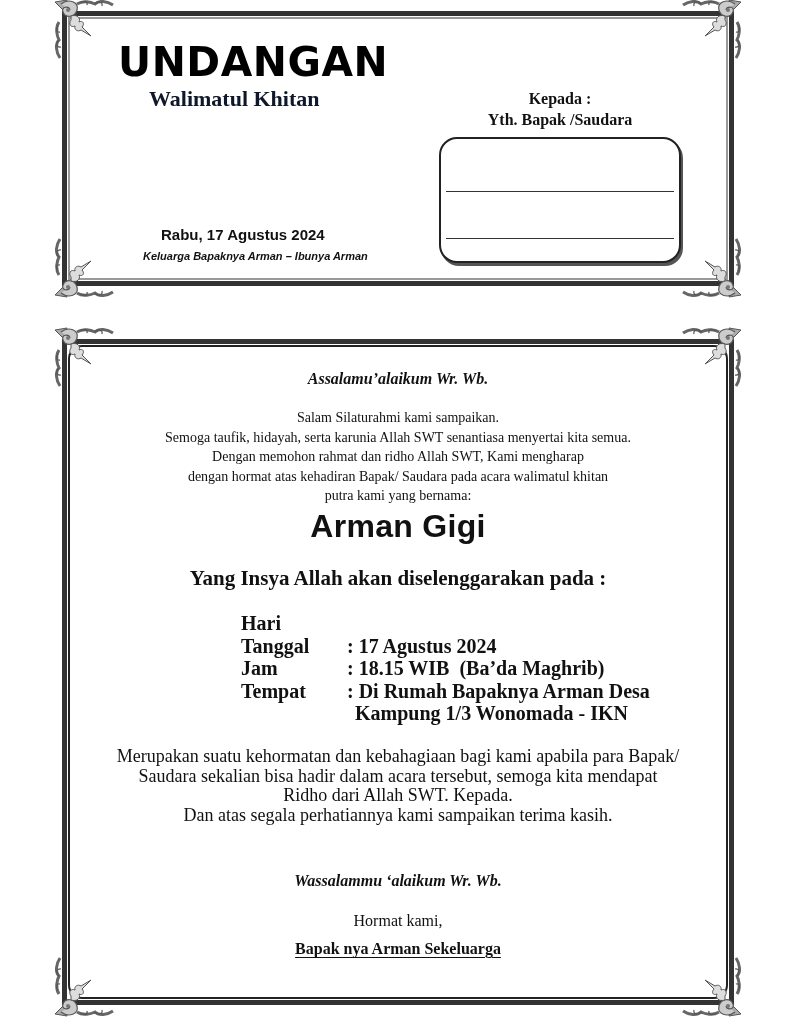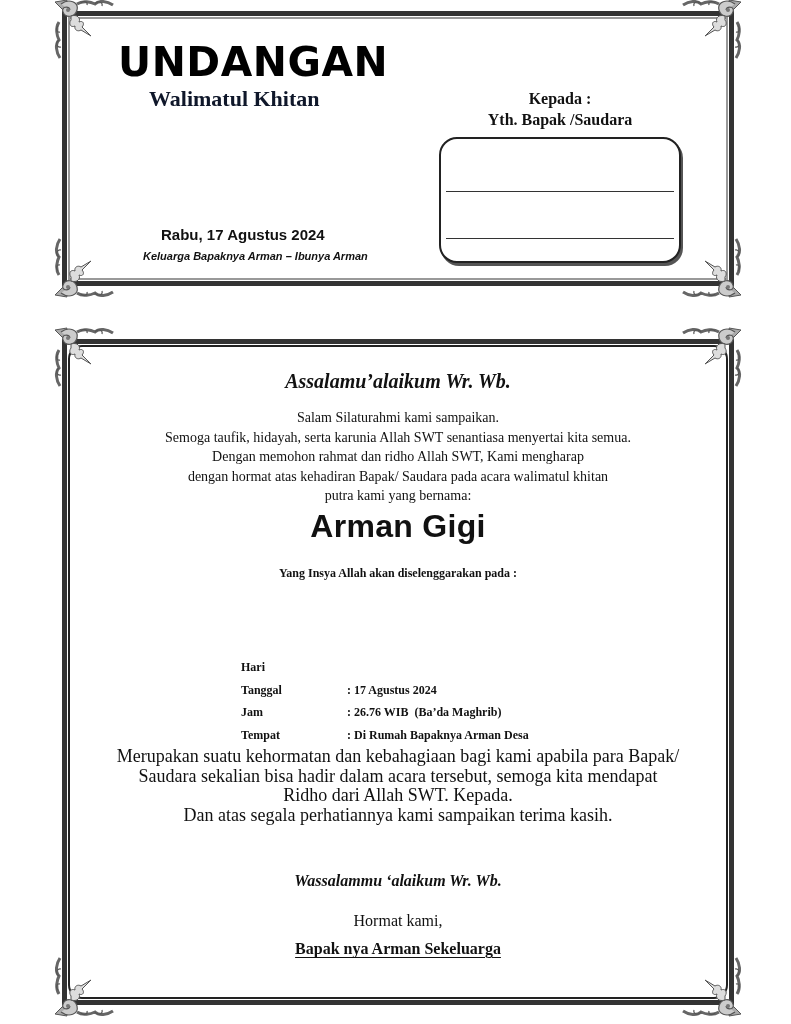--- a/index.html
+++ b/index.html
@@ -28,25 +28,25 @@
   .subtitle { position: absolute; left: 94px; top: 84px; font-weight: bold; font-size: 22px; color: #0f172a; }
   .date-line { position: absolute; left: 106px; top: 224px; font-family: "Liberation Sans", sans-serif; font-weight: bold; font-size: 15px; }
   .family-line { position: absolute; left: 88px; top: 248px; font-family: "Liberation Sans", sans-serif; font-style: italic; font-weight: bold; font-size: 11px; }
   .kepada { position: absolute; left: 400px; top: 86px; width: 210px; text-align: center; font-weight: bold; font-size: 16px; line-height: 21px; }
   .address-box { position: absolute; left: 384px; top: 135px; width: 238px; height: 122px; border: 2px solid #222; border-radius: 18px; box-shadow: 2px 3px 0 #555; background: #fff; }
   .addr-line { position: absolute; left: 5px; right: 5px; height: 0; border-top: 1.5px solid #333; }
   .addr-line.l1 { top: 52px; }
   .addr-line.l2 { top: 99px; }
 
   .c2-text { position: absolute; left: 0; width: 686px; text-align: center; }
-  .greet { top: 40px; font-style: italic; font-weight: bold; font-size: 20px; }
+  .greet { top: 40px; font-style: italic; font-weight: bold; font-size: 16px; }
   .intro { top: 78px; font-size: 14px; line-height: 19.5px; }
   .child-name { top: 178px; font-family: "Liberation Sans", sans-serif; font-weight: bold; font-size: 32px; letter-spacing: 0.3px; }
-  .lead { top: 236px; font-weight: bold; font-size: 12px; }
-  .details { position: absolute; left: 186px; top: 282px; font-weight: bold; font-size: 12px; line-height: 22.5px; margin-top: 44px; }
+  .lead { top: 236px; font-weight: bold; font-size: 21px; }
+  .details { position: absolute; left: 186px; top: 282px; font-weight: bold; font-size: 20px; line-height: 22.5px; }
   .drow { display: flex; }
   .dlabel { width: 106px; }
   .dval { white-space: nowrap; }
   .dcont { padding-left: 114px; }
   .closing { top: 417px; font-size: 18px; line-height: 19.5px; }
   .salam-out { top: 542px; font-style: italic; font-weight: bold; font-size: 16px; }
   .hormat { top: 582px; font-size: 16px; }
   .sign { top: 610px; font-weight: bold; font-size: 16px; }
   .sign span { text-decoration: underline; text-underline-offset: 3px; }
 </style>
@@ -134,26 +134,27 @@
   <div class="details">
     <div class="drow">
       <div class="dlabel">Hari</div>
     </div>
     <div class="drow">
       <div class="dlabel">Tanggal</div>
       <div class="dval">: 17 Agustus 2024</div>
     </div>
     <div class="drow">
       <div class="dlabel">Jam</div>
-      <div class="dval" style="white-space:pre">: 26.76 WIB  (Ba’da Maghrib)</div>
+      <div class="dval" style="white-space:pre">: 18.15 WIB  (Ba’da Maghrib)</div>
     </div>
     <div class="drow">
       <div class="dlabel">Tempat</div>
       <div class="dval">: Di Rumah Bapaknya Arman Desa</div>
     </div>
+    <div class="dcont">Kampung 1/3 Wonomada - IKN</div>
   </div>
 
   <div class="c2-text closing">
     <div>Merupakan suatu kehormatan dan kebahagiaan bagi kami apabila para Bapak/</div>
     <div>Saudara sekalian bisa hadir dalam acara tersebut, semoga kita mendapat</div>
     <div>Ridho dari Allah SWT. Kepada.</div>
     <div>Dan atas segala perhatiannya kami sampaikan terima kasih.</div>
   </div>
 
   <div class="c2-text salam-out">Wassalammu ‘alaikum Wr. Wb.</div>

